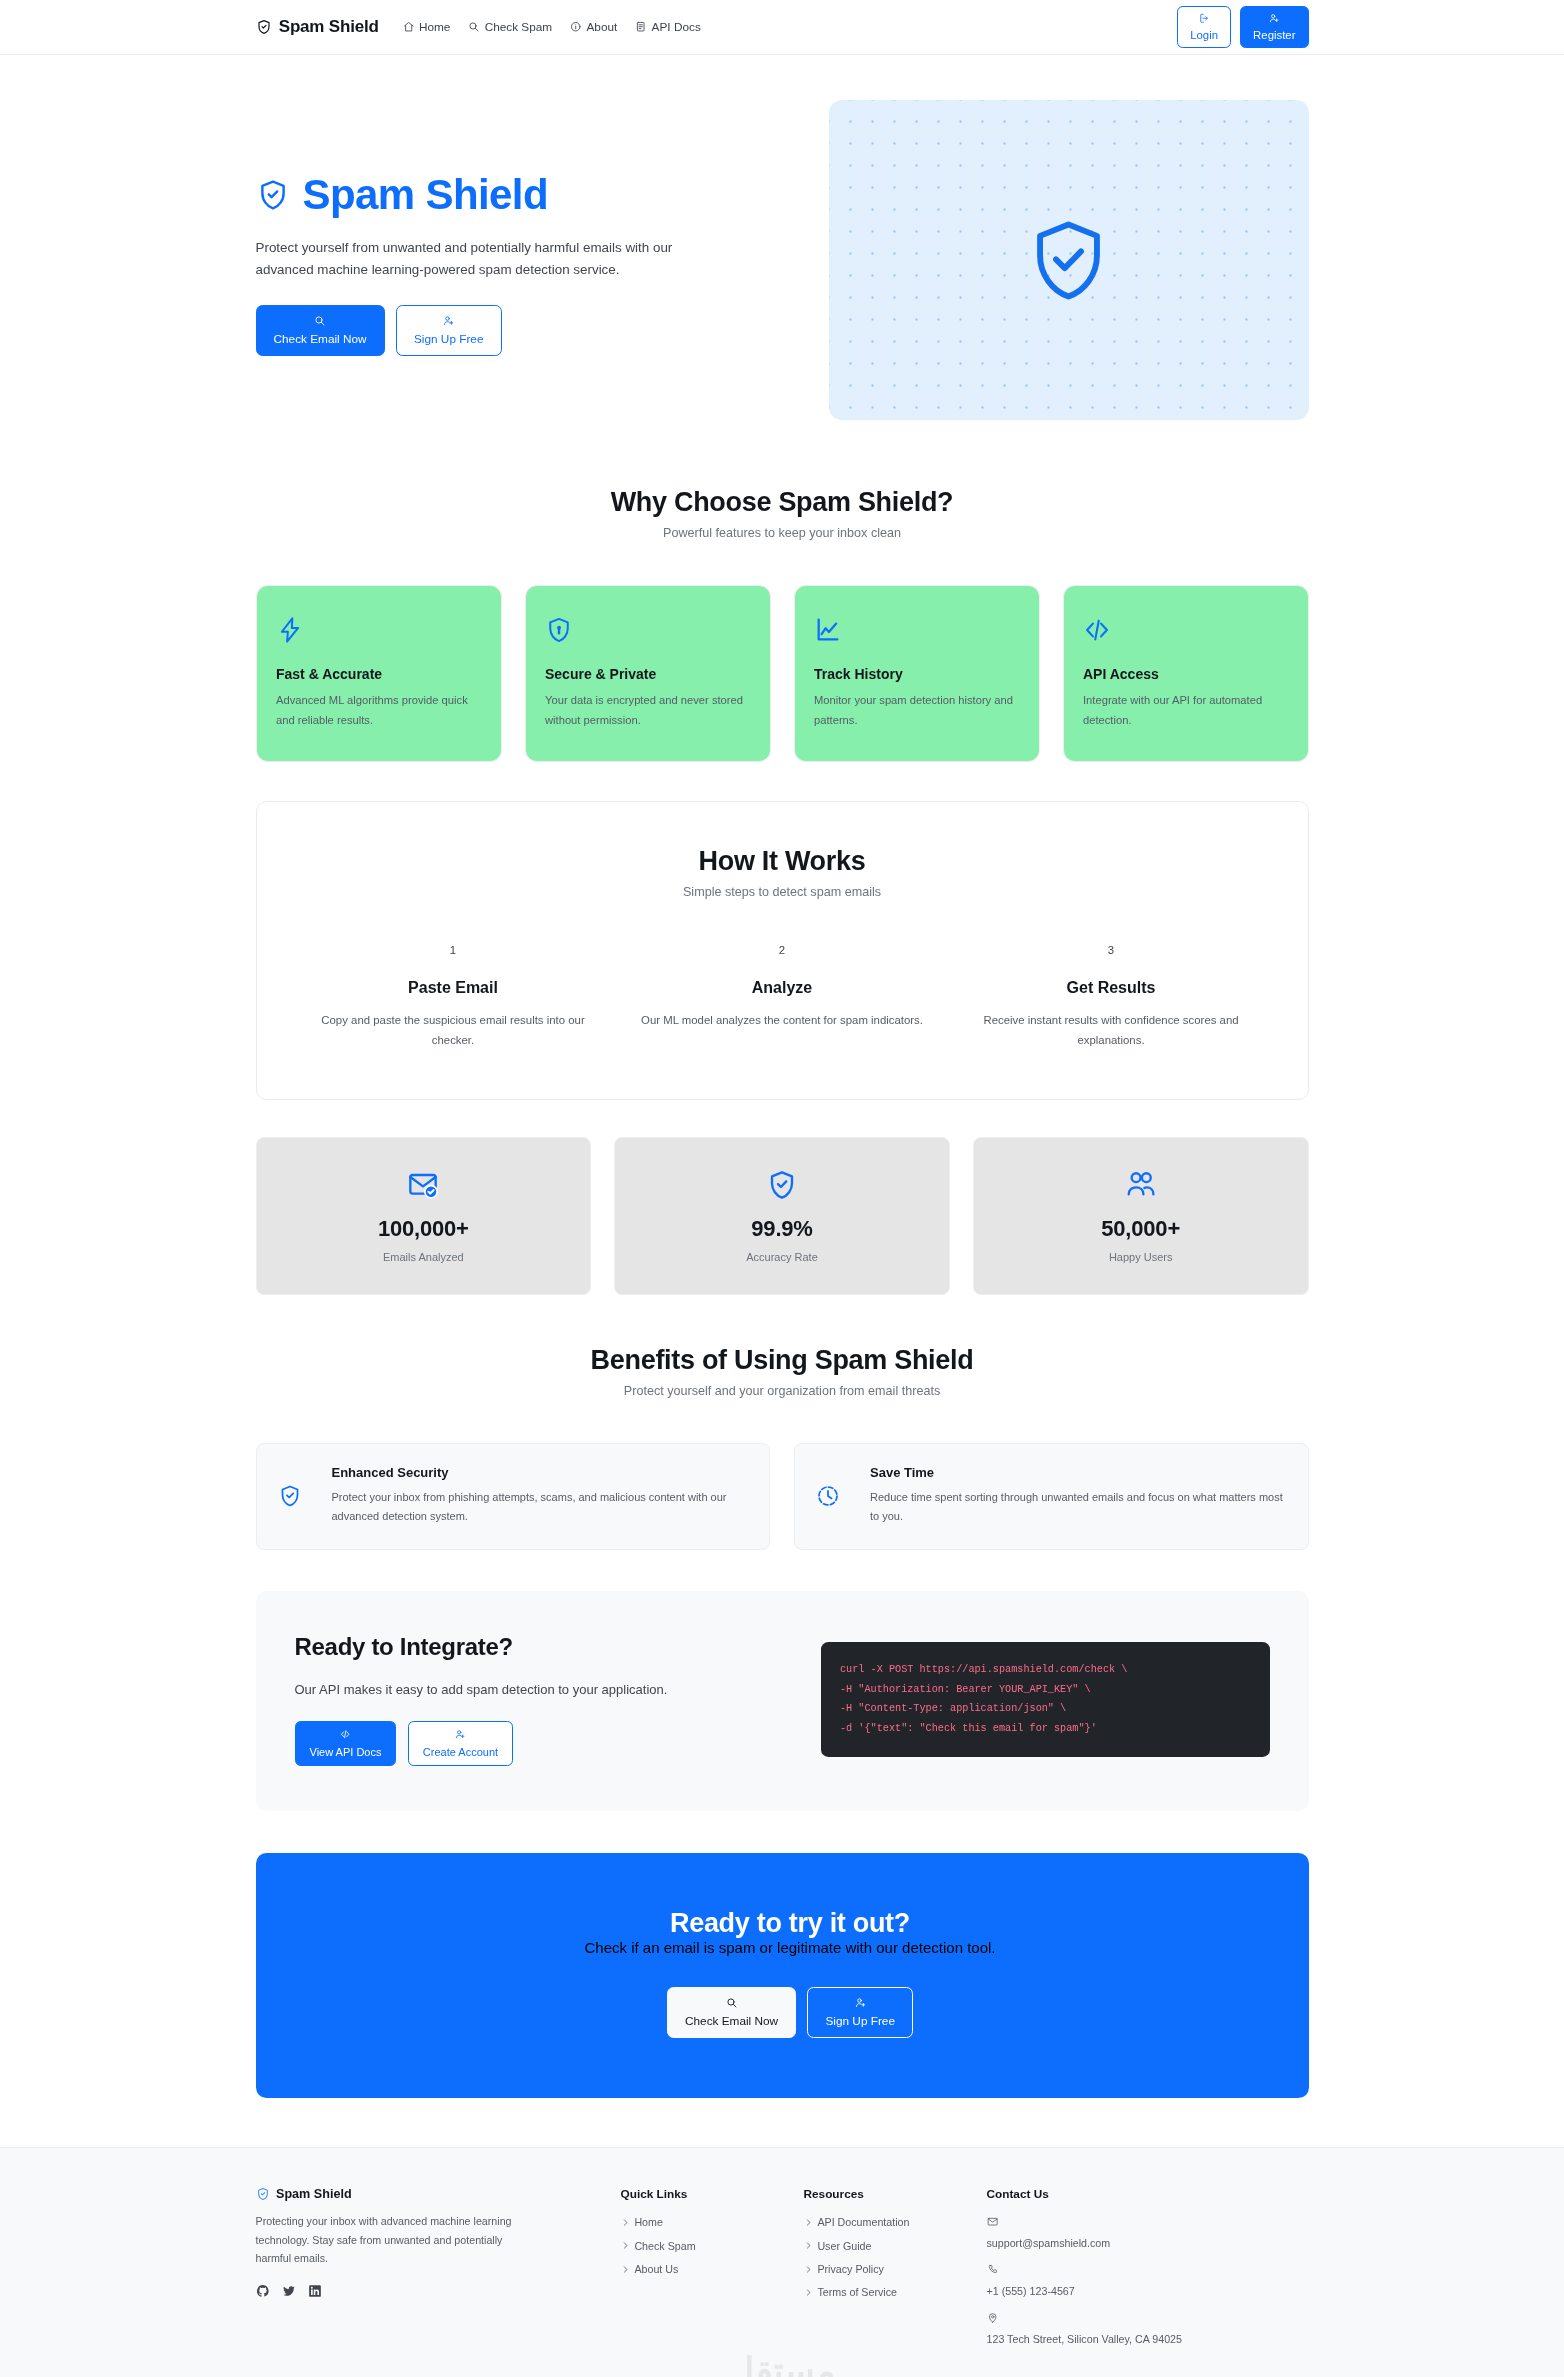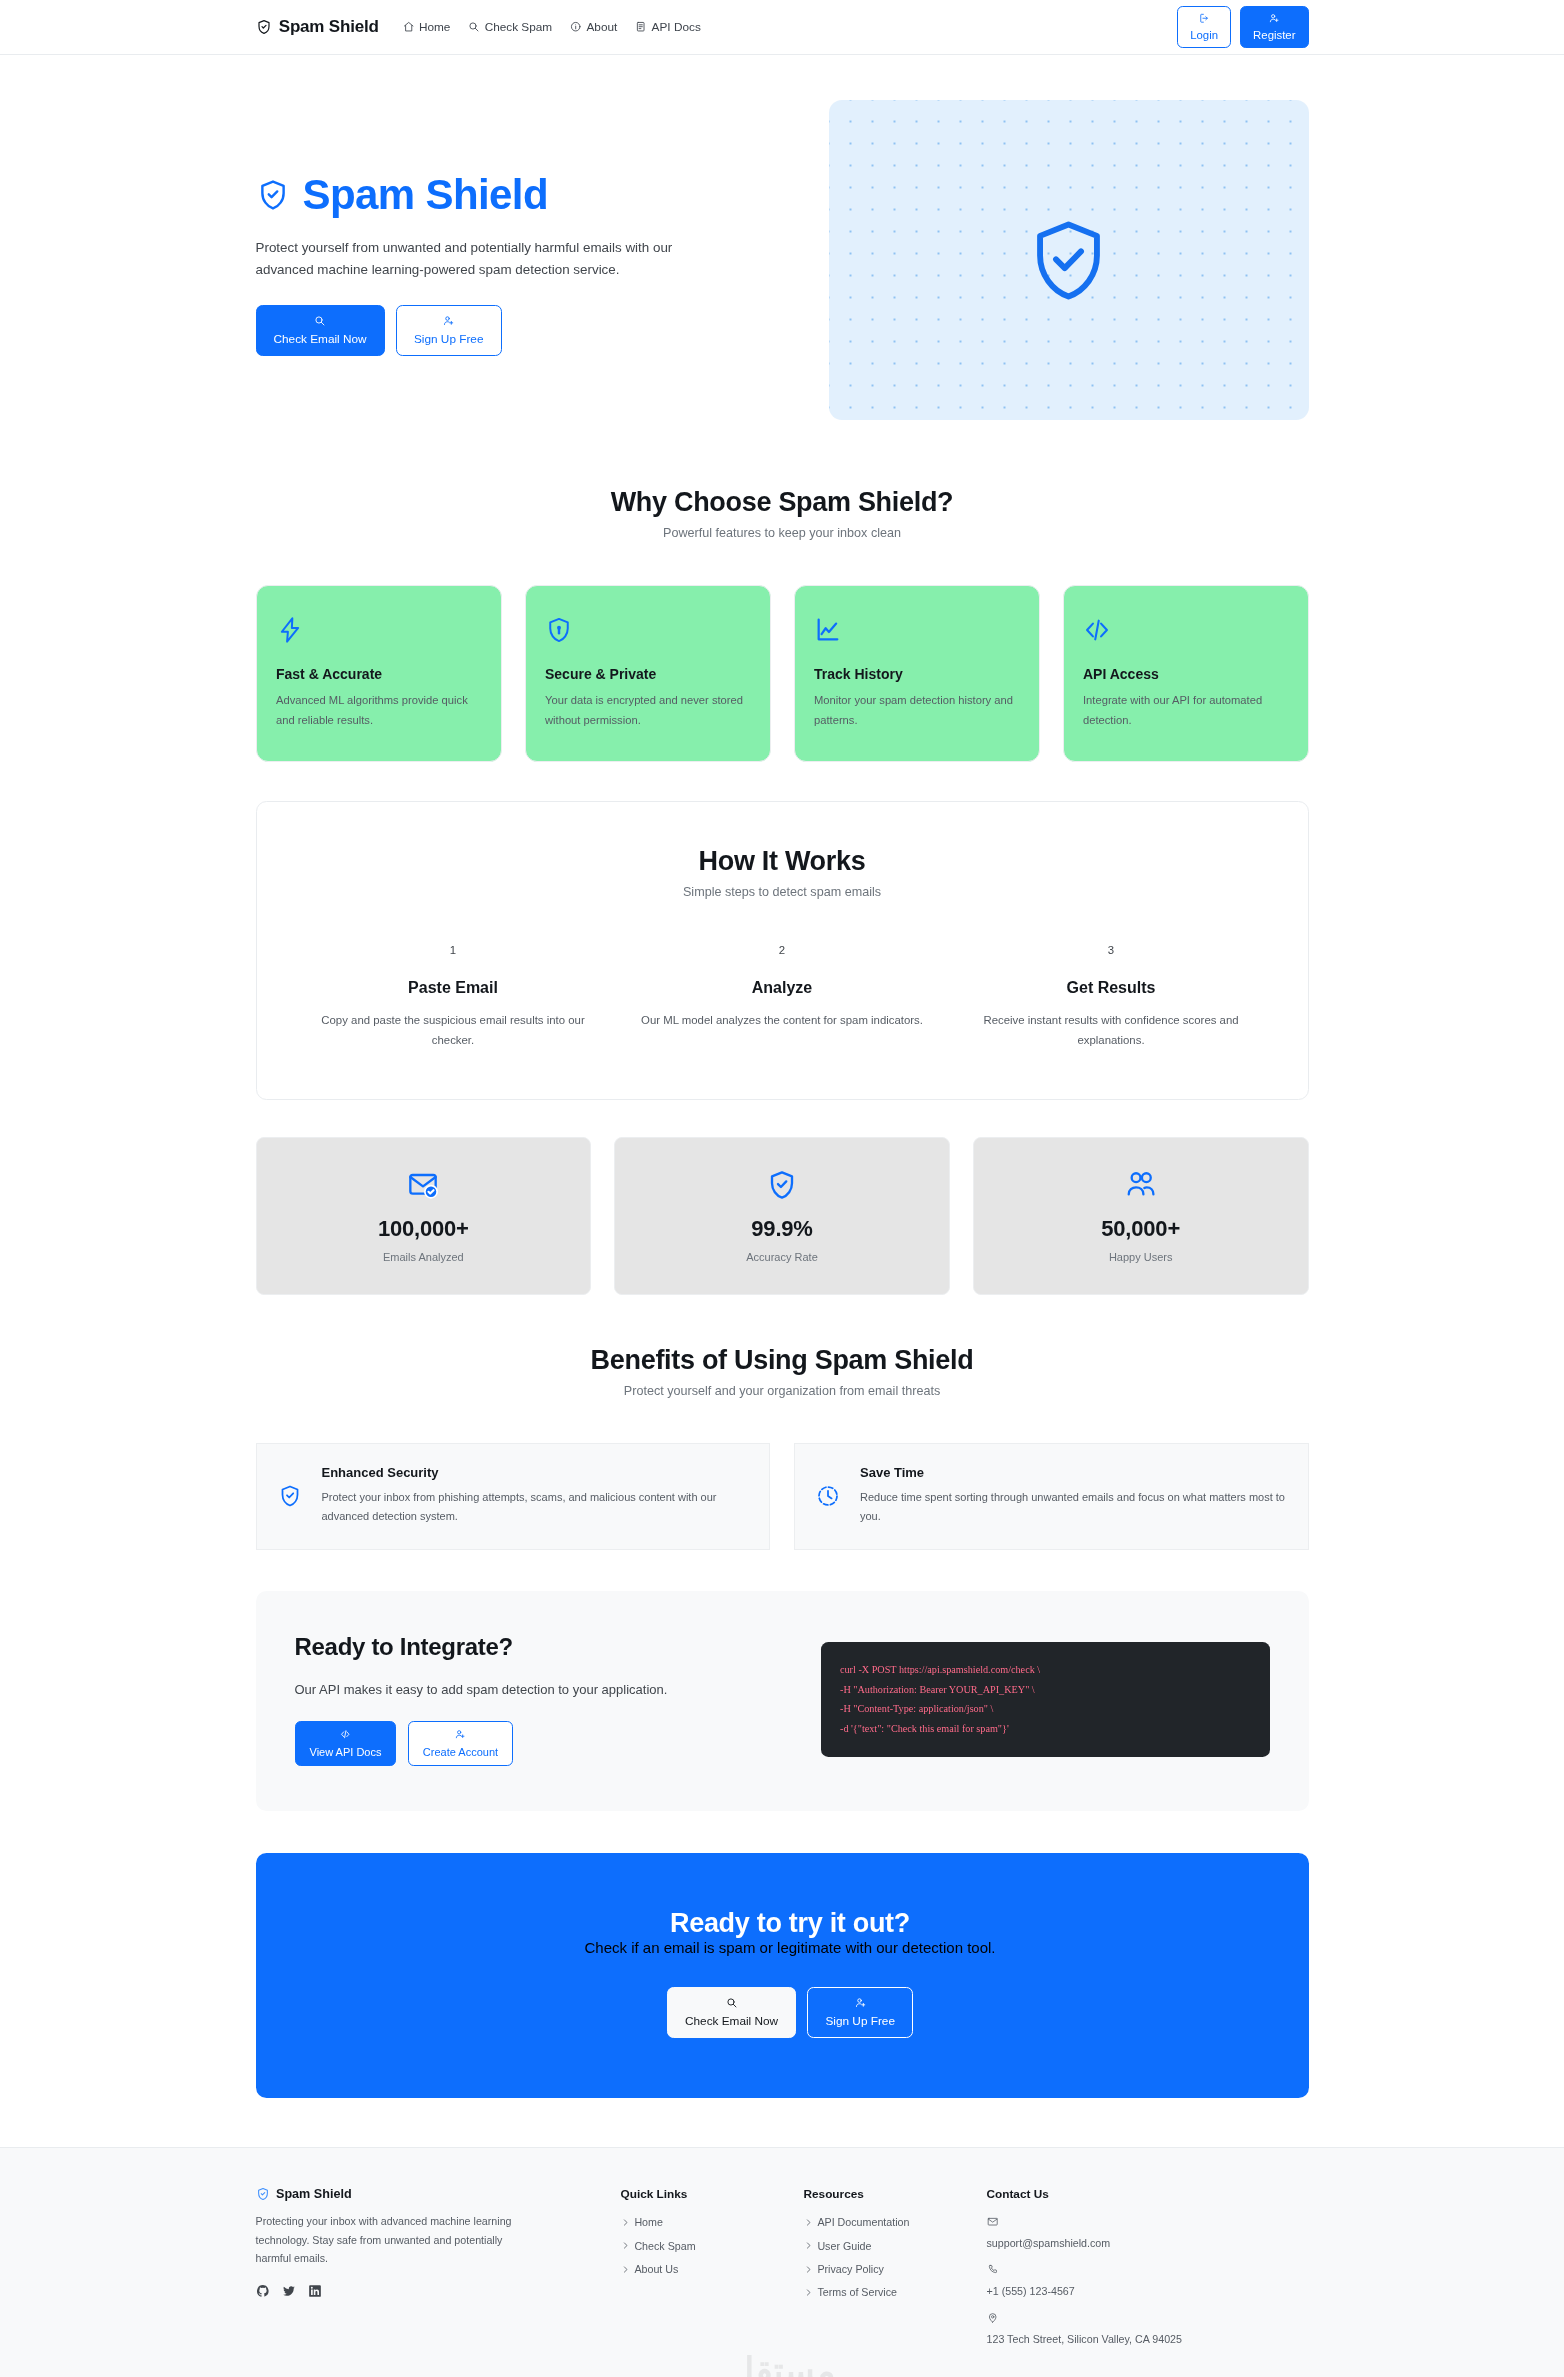--- a/index.html
+++ b/index.html
@@ -98,42 +98,42 @@
     padding: 28px 16px 31px 16px; text-align: center;
   }
   .stat-icon { display: flex; justify-content: center; height: 37px; align-items: center; }
   .stat-value { font-size: 22px; font-weight: 700; color: #13171c; margin-top: 13px; letter-spacing: -0.2px; }
   .stat-label { font-size: 11px; color: #6d747c; margin-top: 9px; }
 
   
   .benefits { padding: 50px 0 0 0; }
   .benefit-grid { display: flex; gap: 24px; margin-top: 45px; }
   .benefit-card {
-    flex: 1; background: #f8f9fa; border: 0.8px solid #eceef0; border-radius: 0;
-    padding: 21px 14px 23px 21px; display: flex; gap: 20px;
+    flex: 1; background: #f8f9fa; border: 0.8px solid #eceef0; border-radius: 8px;
+    padding: 21px 14px 23px 21px; display: flex; gap: 30px;
   }
   .benefit-body { flex: 1; }
   .benefit-title { font-size: 13px; font-weight: 700; color: #13171c; }
   .benefit-desc { font-size: 11px; line-height: 1.72; color: #565c64; margin-top: 8px; }
 
   
   .api-wrap { padding: 41px 0 0 0; }
   .api-card {
     background: #f8f9fa; border-radius: 10.5px; padding: 42px 39px 45px 39px;
     display: flex; align-items: center; gap: 39px;
   }
   .api-left { width: 487px; }
   .api-title { font-size: 24px; font-weight: 700; color: #13171c; letter-spacing: -0.3px; }
   .api-desc { font-size: 13px; color: #41464c; margin-top: 21px; }
   .api-btns { display: flex; gap: 11.4px; margin-top: 24px; }
   .btn-api { padding: 7.3px 14px; font-size: 11px; border-radius: 5.7px; }
   .api-right { flex: 1; }
   .code-box {
     background: #212529; border-radius: 7.3px; padding: 18px 19.5px;
-    font-family: Liberation Serif, serif; font-size: 10.2px; line-height: 1.95;
+    font-family: Liberation Mono, monospace; font-size: 10.2px; line-height: 1.95;
     color: #ff6b8a; white-space: pre; overflow: hidden;
   }
 
   
   .cta-wrap { padding: 42px 0 49px 0; }
   .cta-card {
     background: #0d6efd; border-radius: 10.5px; padding: 55px 32px 60px 48px; text-align: center;
   }
   .cta-title { font-size: 27px; font-weight: 700; color: #ffffff; letter-spacing: -0.3px; }
   .cta-sub { font-size: 15px; color: #000000; }

